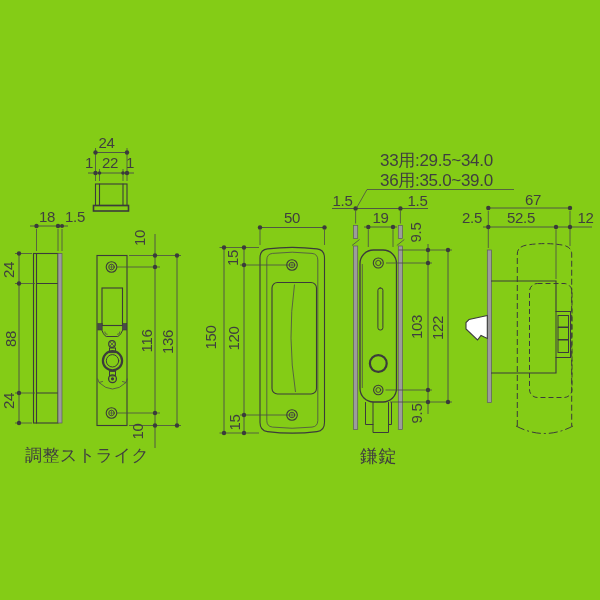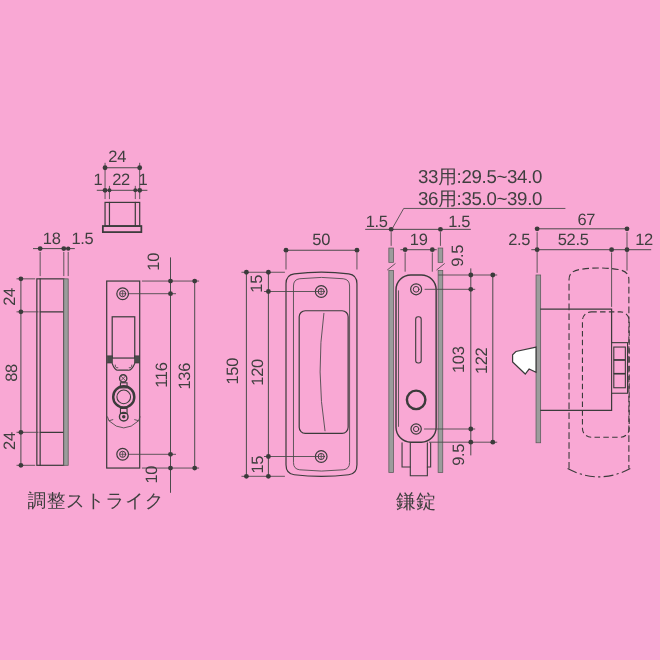--- a/index.html
+++ b/index.html
@@ -1,16 +1,16 @@
 <!DOCTYPE html>
 <html><head>
 <meta charset="utf-8">
 <style>
   html,body{margin:0;padding:0;background:#fff;}
-  #stage{position:relative;width:600px;height:600px;background:#f9a8d4;overflow:hidden;
+  #stage{position:relative;width:600px;height:600px;background:#84cc16;overflow:hidden;
          font-family:"Liberation Sans","DejaVu Sans",sans-serif;}
   svg{position:absolute;left:0;top:0;}
   .ln{stroke:#3b3b3b;stroke-width:1.1;fill:none;stroke-linecap:round;}
   .thin{stroke:#4a4a4a;stroke-width:0.8;fill:none;}
   .heavy{stroke:#3b3b3b;stroke-width:2.2;fill:none;}
   .dim{stroke:#4a4a4a;stroke-width:0.9;fill:none;}
   .gray{fill:#9c9c9c;stroke:#5c5c5c;stroke-width:0.7;}
   .darkfill{fill:#4a4a4a;stroke:#3b3b3b;stroke-width:0.6;}
   .dash{stroke:#3b3b3b;stroke-width:1;fill:none;stroke-dasharray:6 3;}
   .dashdot{stroke:#3b3b3b;stroke-width:1;fill:none;stroke-dasharray:9 3 2 3;}

